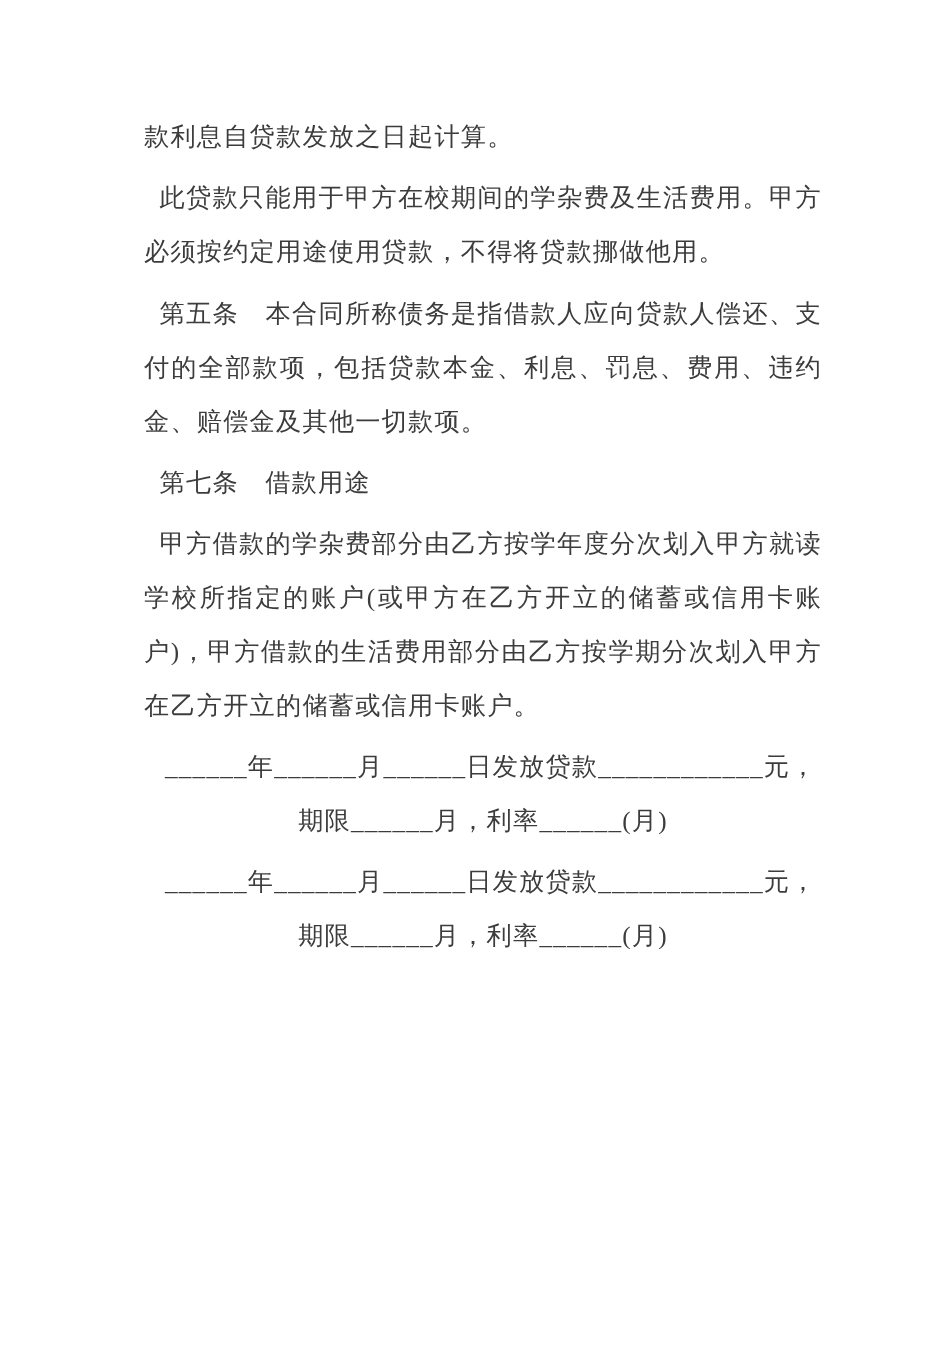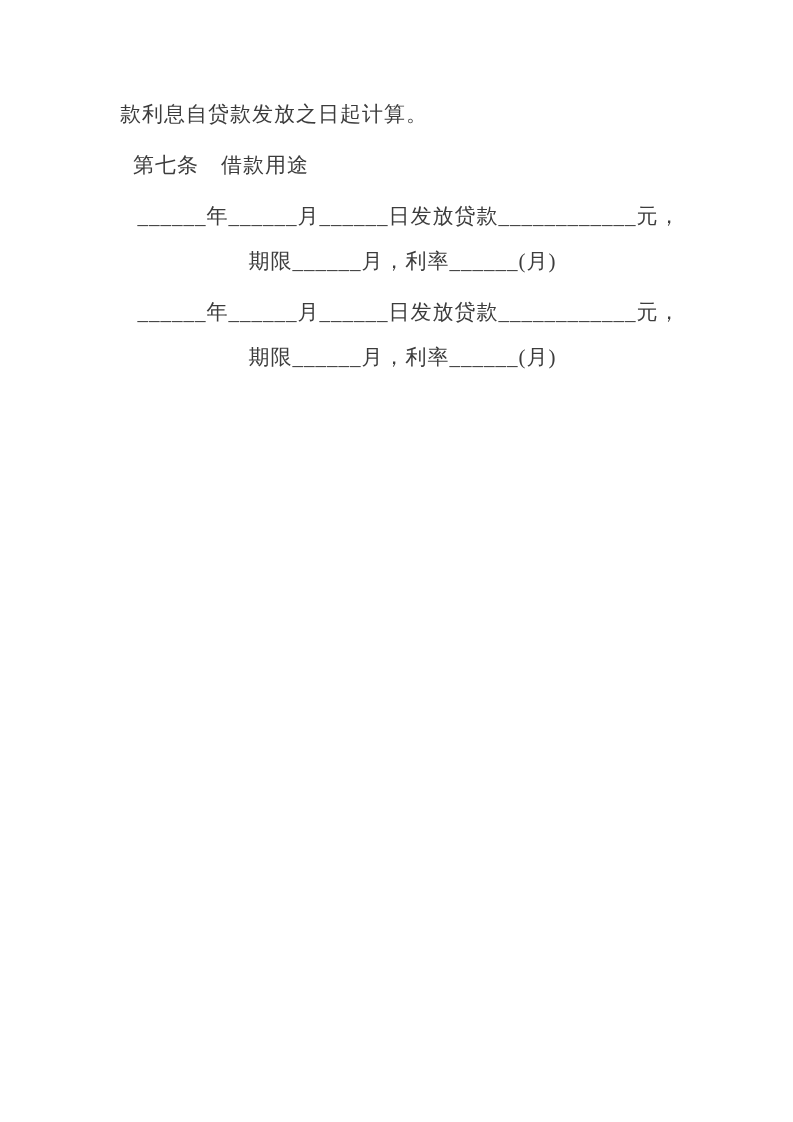--- a/index.html
+++ b/index.html
@@ -37,25 +37,28 @@
   }
 </style>
 </head>
 <body>
 
 <div class="page">
 
   <p class="para no-indent">款利息自贷款发放之日起计算。</p>
 
 
+  <p class="para">此贷款只能用于甲方在校期间的学杂费及生活费用。甲方必须按约定用途使用贷款，不得将贷款挪做他用。</p>
 
+  <p class="para">第五条　本合同所称债务是指借款人应向贷款人偿还、支付的全部款项，包括贷款本金、利息、罚息、费用、违约金、赔偿金及其他一切款项。</p>
 
 
   <p class="para">第七条　借款用途</p>
 
+  <p class="para">甲方借款的学杂费部分由乙方按学年度分次划入甲方就读学校所指定的账户(或甲方在乙方开立的储蓄或信用卡账户)，甲方借款的生活费用部分由乙方按学期分次划入甲方在乙方开立的储蓄或信用卡账户。</p>
 
   <p class="form-block">
     <span>______年______月______日发放贷款____________元，</span><br>
     <span>期限______月，利率______(月)</span>
   </p>
 
   <p class="form-block">
     <span>______年______月______日发放贷款____________元，</span><br>
     <span>期限______月，利率______(月)</span>
   </p>

